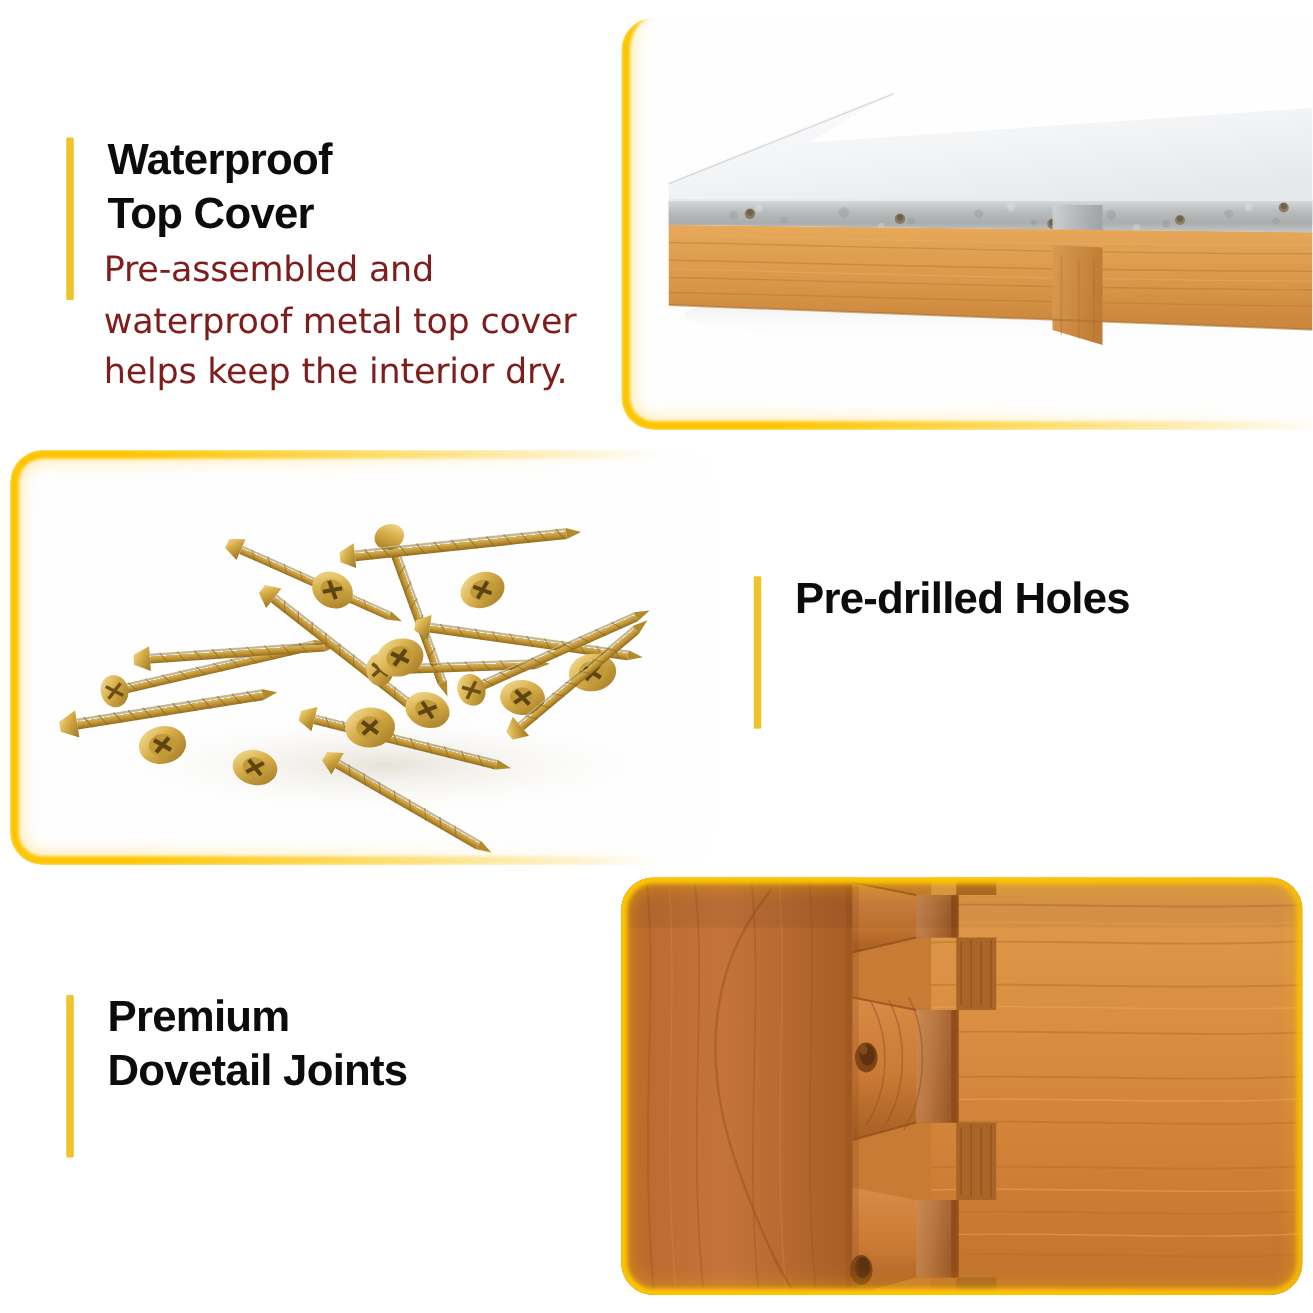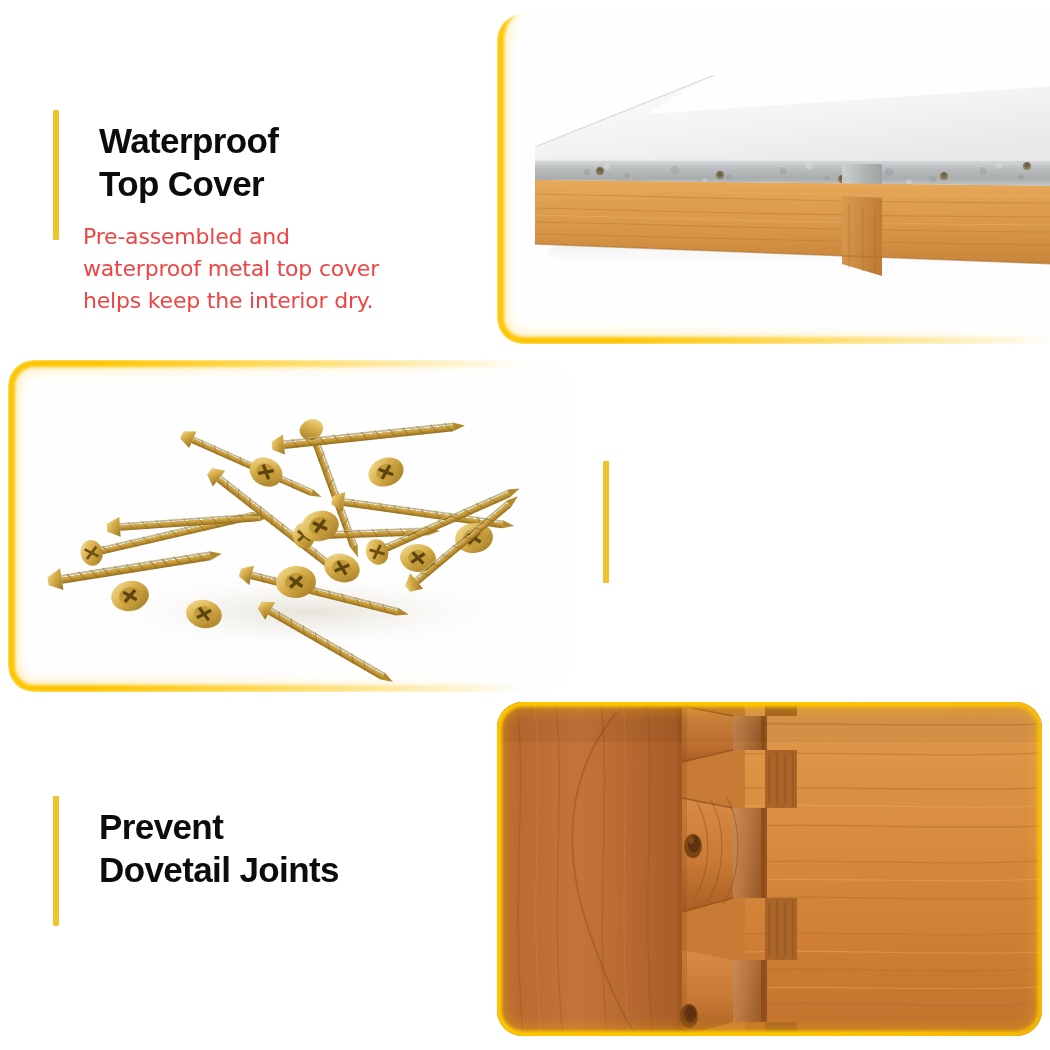--- a/index.html
+++ b/index.html
@@ -27,37 +27,37 @@
     left: 0;
     top: 6px;
     width: 6px;
     border-radius: 1px;
     background: #efc32b;
   }
   .feature-inner {
     padding-left: 30px;
   }
   .feature-title {
-    margin: 16px;
+    margin: 3px;
     font-family: "Liberation Sans", sans-serif;
     font-weight: bold;
     font-size: 35px;
     line-height: 1.22;
     letter-spacing: -0.6px;
     color: #0c0c0c;
     white-space: pre-line;
   }
   .feature-desc {
     margin: 4px 0 0 0;
     font-family: "DejaVu Sans", sans-serif;
     font-weight: 400;
-    font-size: 22px;
+    font-size: 28px;
     line-height: 1.44;
     letter-spacing: -0.2px;
-    color: #ef4444;
+    color: #7f1d1d;
     white-space: pre-line;
   }
 
   
   #block-topcover   { left: 53px;  top: 104px; width: 420px; }
   #block-topcover .accent-bar { height: 130px; }
 
   #block-predrilled { left: 603px; top: 455px; width: 420px; }
   #block-predrilled .accent-bar { height: 122px; }
 
@@ -710,24 +710,25 @@
 Top Cover</h2>
       <p class="feature-desc">Pre-assembled and
 waterproof metal top cover
 helps keep the interior dry.</p>
     </div>
   </div>
 
   <div class="feature-text" id="block-predrilled">
     <div class="accent-bar"></div>
     <div class="feature-inner">
+      <h2 class="feature-title">Pre-drilled Holes</h2>
     </div>
   </div>
 
   <div class="feature-text" id="block-dovetail">
     <div class="accent-bar"></div>
     <div class="feature-inner">
-      <h2 class="feature-title">Prevent
+      <h2 class="feature-title">Premium
 Dovetail Joints</h2>
     </div>
   </div>
 
 </div>
 
 </body></html>

